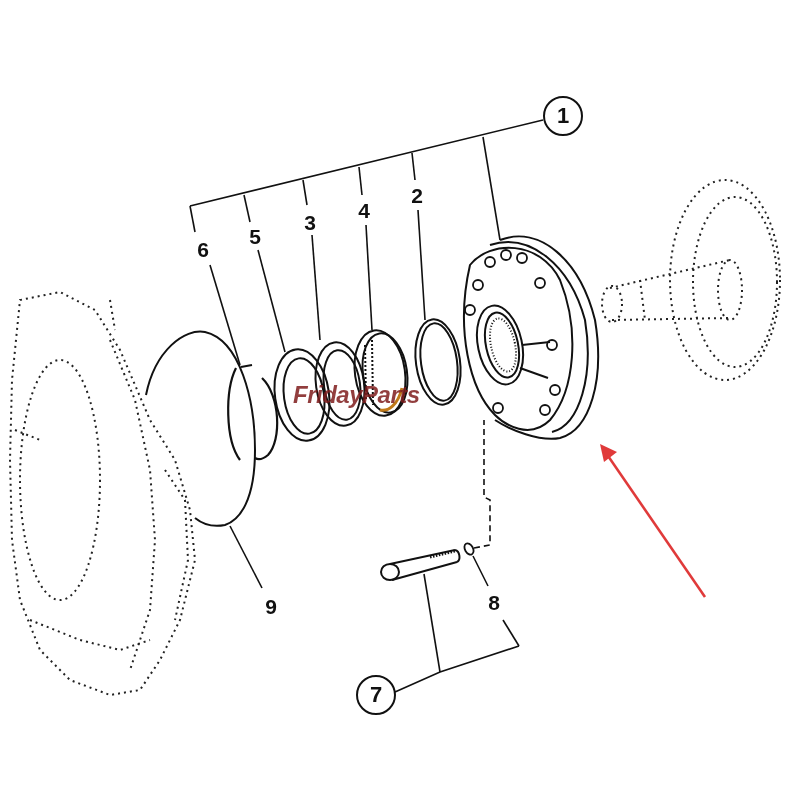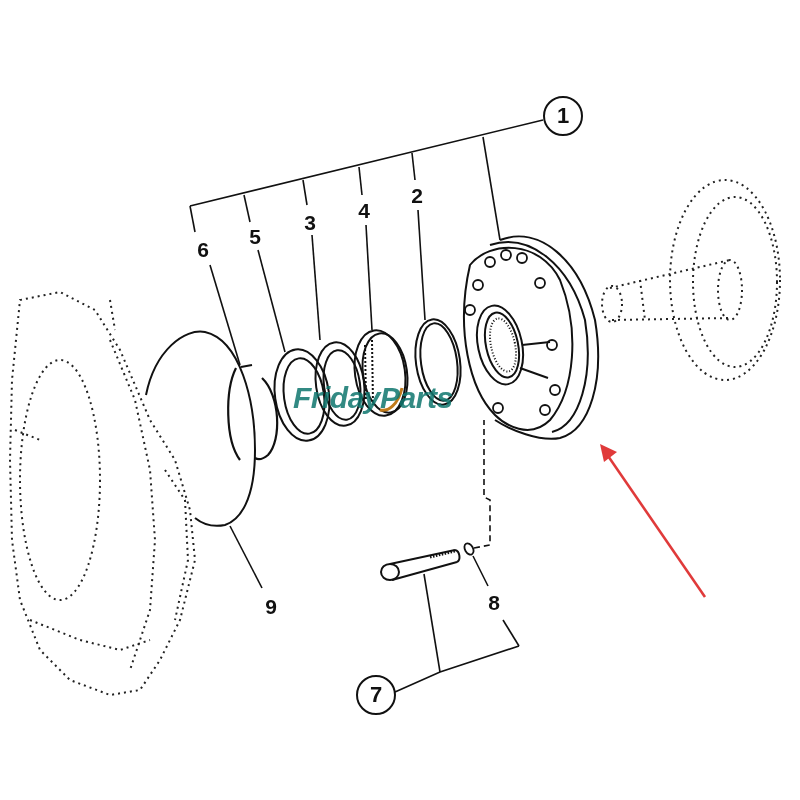--- a/index.html
+++ b/index.html
@@ -8,21 +8,21 @@
     #canvas { position: absolute; left: 0; top: 0; width: 800px; height: 800px; }
     .callout-num { position: absolute; font-family: "Liberation Sans", sans-serif;
                    font-weight: bold; font-size: 21px; color: #111; line-height: 1;
                    transform: translate(-50%, -50%); }
     .callout-circle { position: absolute; width: 40px; height: 40px; border: 2px solid #111;
                       border-radius: 50%; box-sizing: border-box; display: flex;
                       align-items: center; justify-content: center; background: #fff;
                       font-weight: bold; font-size: 22px; color: #111;
                       transform: translate(-50%, -50%); }
     .watermark { position: absolute; left: 293px; top: 381px; font-family: "Liberation Sans", sans-serif;
-                 font-weight: bold; font-style: italic; font-size: 30px; color: #0f766e;
+                 font-weight: bold; font-style: italic; font-size: 24px; color: #7f1d1d;
                  opacity: 0.85; letter-spacing: -0.5px; white-space: nowrap; }
   </style>
 </head>
 <body>
 
 <svg id="canvas" viewBox="0 0 800 800" xmlns="http://www.w3.org/2000/svg">
 
   <g fill="none" stroke="#222" stroke-width="2" stroke-dasharray="2 4">
     <path d="M20 300 L60 292 L95 310 L120 350 L150 420 L175 460 L190 510 L195 560 L180 620 L160 660 L140 690 L110 695 L70 680 L40 650 L20 600 L12 540 L10 460 L12 380 Z"></path>
     <ellipse cx="60" cy="480" rx="40" ry="120"></ellipse>

